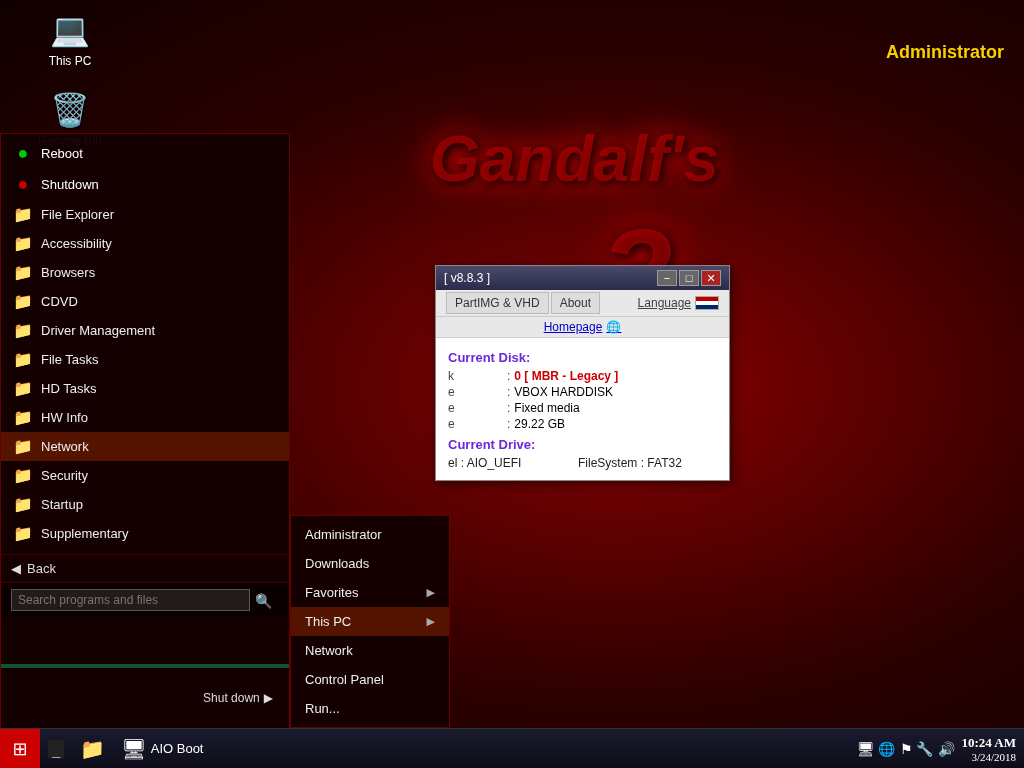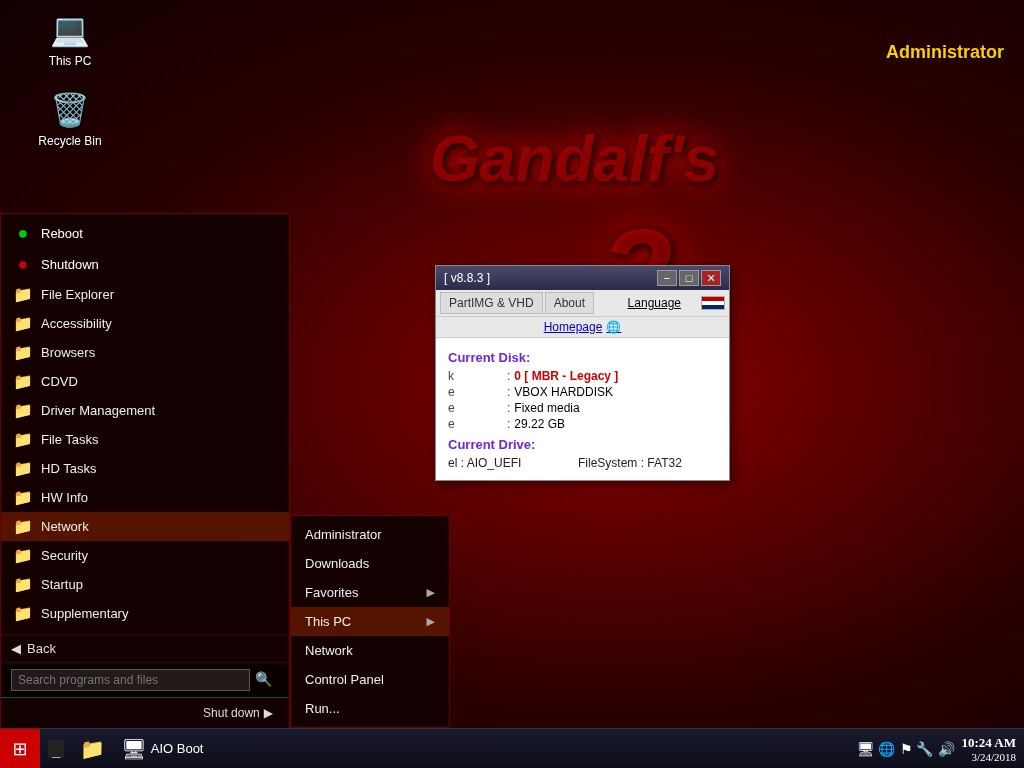--- a/index.html
+++ b/index.html
@@ -143,21 +143,21 @@
       border: 1px solid #660000;
       border-bottom: none;
       z-index: 200;
       color: white;
       font-size: 13px;
     }
 
     
     #search-bar {
       display: flex;
-      align-items: flex-start;
+      align-items: flex-end;
       padding: 6px 10px;
       border-top: 1px solid #440000;
       background: rgba(10, 0, 0, 0.9);
     }
     #search-input {
       flex: 1;
       background: rgba(255,255,255,0.1);
       border: 1px solid #555;
       color: white;
       padding: 3px 6px;
@@ -169,22 +169,23 @@
       border: none;
       color: #aaa;
       cursor: pointer;
       padding: 2px 6px;
       font-size: 14px;
     }
     #shutdown-area {
       display: flex;
       justify-content: space-between;
       align-items: center;
-      padding: 5px 10px;
-      border-top: 1px solid #14532d;
+      padding: 20px 10px;
+      border-top: 4px solid #14532d;
+      margin-top: 47px;
     }
     .shutdown-btn {
       color: #ddd;
       cursor: pointer;
       display: flex;
       align-items: center;
       gap: 4px;
       font-size: 12px;
       padding: 3px 6px;
     }
@@ -277,40 +278,40 @@
       justify-content: center;
       font-size: 11px;
       cursor: pointer;
       color: white;
     }
     .title-btn.close { background: #aa2222; }
     #info-menu {
       background: #e8e8e8;
       display: flex;
       align-items: center;
-      padding: 2px 4px;
+      padding: 2px 10px;
       border-bottom: 1px solid #ccc;
       gap: 2px;
     }
     .info-menu-item {
       padding: 3px 8px;
       font-size: 12px;
       cursor: pointer;
       background: #ddd;
       border: 1px solid #bbb;
       color: #333;
     }
     .lang-btn {
       margin-left: auto;
       display: flex;
       align-items: flex-start;
-      gap: 20px;
-      cursor: pointer;
-      font-size: 12px;
-      color: #000000;
+      gap: 4px;
+      cursor: pointer;
+      font-size: 12px;
+      color: #404040;
       text-decoration: underline;
     }
     .flag-icon {
       width: 24px;
       height: 14px;
       background: linear-gradient(to bottom, #bb0000 33%, white 33%, white 66%, #002868 66%);
       border: 1px solid #aaa;
       position: relative;
       font-size: 8px;
       display: inline-block;

